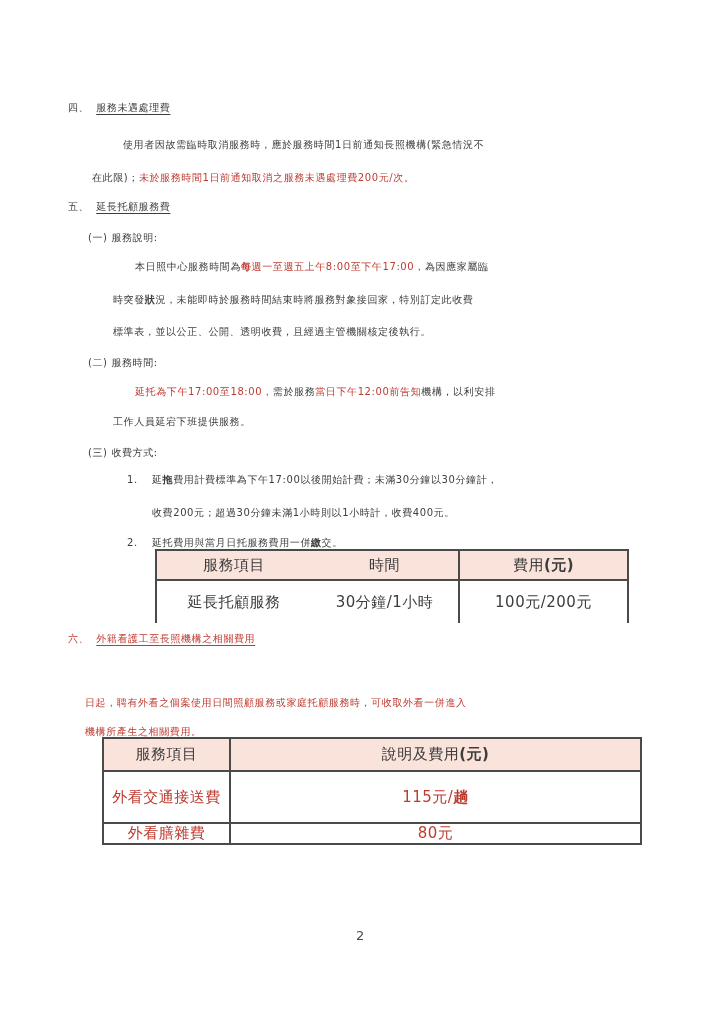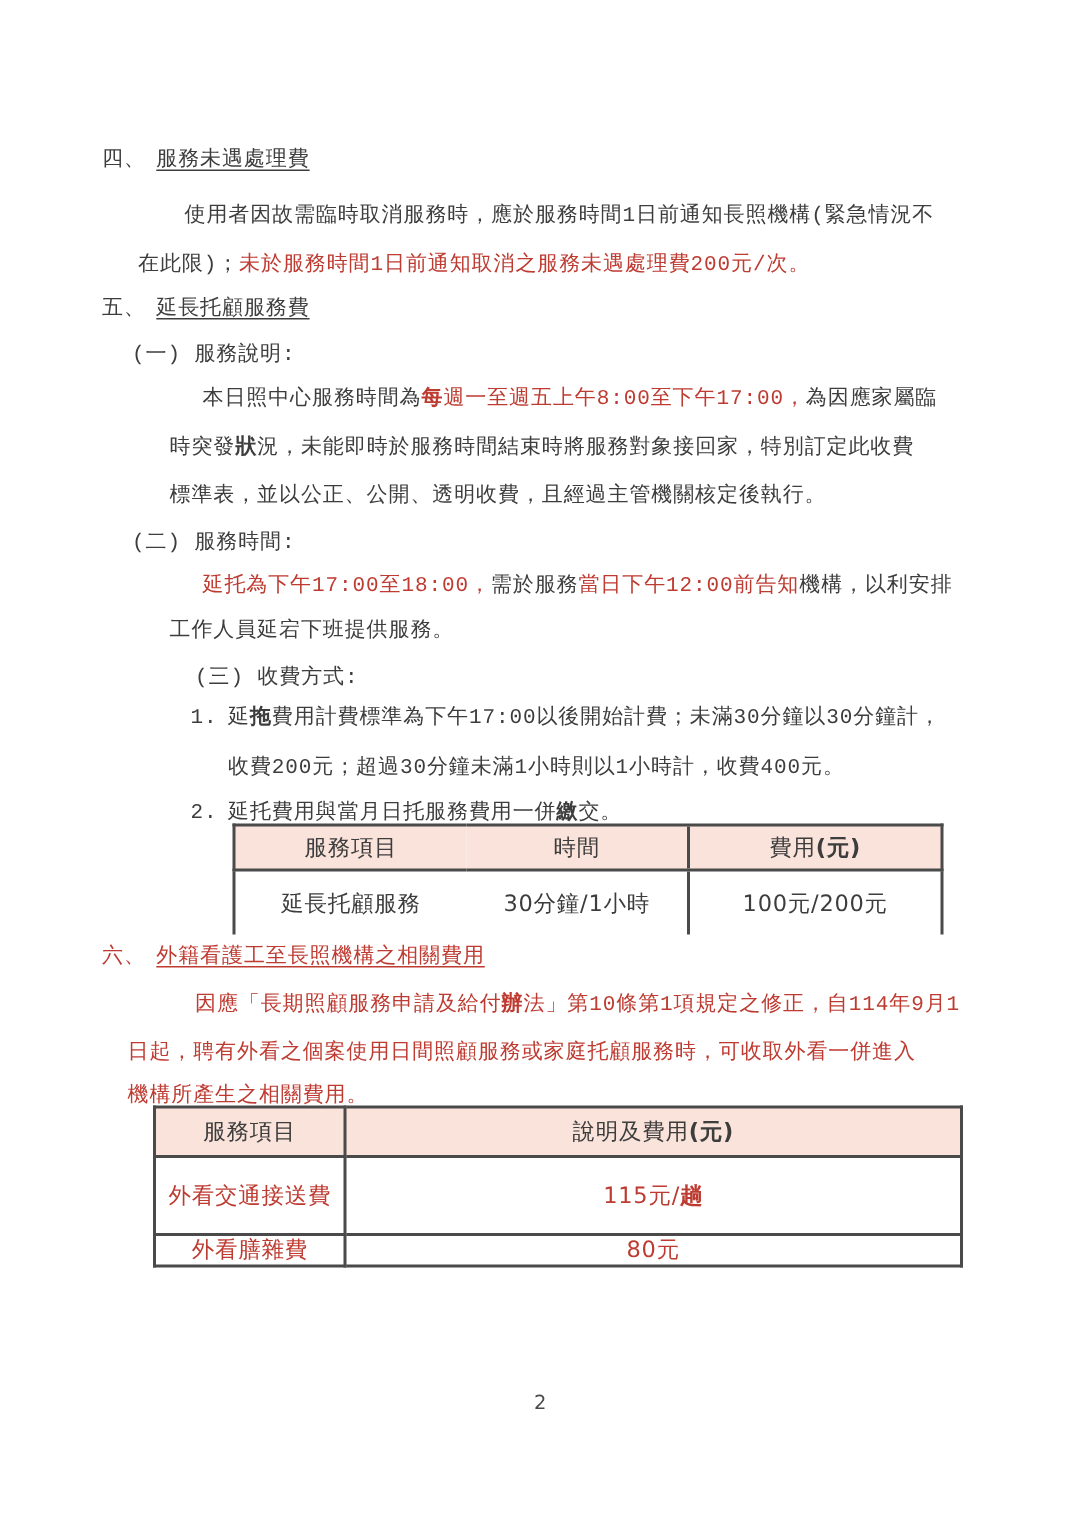--- a/index.html
+++ b/index.html
@@ -2,21 +2,21 @@
 <html><head>
 <meta charset="utf-8">
 <style>
   html,body { margin:0; padding:0; background:#e9e9e9; }
   .page {
     position:relative; width:724px; height:1024px; margin:0 auto;
     background:#ffffff; overflow:hidden;
     font-family:"DejaVu Sans", sans-serif;
     color:#3d3d3d;
   }
-  .ln { position:absolute; font-size:14px; line-height:21px; letter-spacing:0.6px; white-space:nowrap;font-family:Liberation Mono, monospace; }
+  .ln { position:absolute; font-size:10px; line-height:21px; letter-spacing:0.6px; white-space:nowrap; }
   .red  { color:#be3b31; }
   .b    { font-weight:bold; }
   .u    { text-decoration:underline; text-underline-offset:3px; }
   .heading .title { margin-left:7px; }
 
   table.t { position:absolute; border-collapse:collapse; table-layout:fixed; font-size:15px; letter-spacing:0.5px;padding-left:24px; }
   table.t td { text-align:center; vertical-align:middle; padding:0; }
   .hbg { background:#fae3da; }
 
   
@@ -65,21 +65,21 @@
   <div class="ln" style="left:88px; top:352px;">
     <span>(二) 服務時間:</span>
   </div>
   <div class="ln" style="left:135px; top:381px;">
     <span class="red">延托為下午17:00至18:00，</span><span>需於服務</span><span class="red">當日下午12:00前告知</span><span>機構，以利安排</span>
   </div>
   <div class="ln" style="left:113px; top:411px;">
     <span>工作人員延宕下班提供服務。</span>
   </div>
 
-  <div class="ln" style="left:88px; top:442px;margin-left:42px;">
+  <div class="ln" style="left:88px; top:442px;">
     <span>(三) 收費方式:</span>
   </div>
   <div class="ln" style="left:127px; top:469px;">
     <span>1.</span>
   </div>
   <div class="ln" style="left:152px; top:469px;">
     <span>延</span><span class="b">拖</span><span>費用計費標準為下午17:00以後開始計費；未滿30分鐘以30分鐘計，</span>
   </div>
   <div class="ln" style="left:152px; top:502px;">
     <span>收費200元；超過30分鐘未滿1小時則以1小時計，收費400元。</span>
@@ -107,23 +107,20 @@
       <td class="bl">延長托顧服務</td>
       <td>30分鐘/1小時</td>
       <td class="bl br">100元/200元</td>
     </tr>
   </tbody>
     </table>
 
   <div class="ln heading" style="left:68px; top:628px;">
     <span class="red">六、</span><span class="title red u">外籍看護工至長照機構之相關費用</span>
   </div>
-  <div class="ln" style="left:130px; top:660px;">
-    <span class="red">因應「長期照顧服務申請及給付</span><span class="red b">辦</span><span class="red">法」第10條第1項規定之修正，自114年9月1</span>
-  </div>
   <div class="ln" style="left:85px; top:721px;">
     <span class="red">機構所產生之相關費用。</span>
   </div>
   <div class="ln" style="left:85px; top:692px;">
     <span class="red">日起，聘有外看之個案使用日間照顧服務或家庭托顧服務時，可收取外看一併進入</span>
   </div>
 
   <table class="t t2" style="left:102px; top:737px; width:538px;">
     <colgroup>
         <col style="width:127px">

